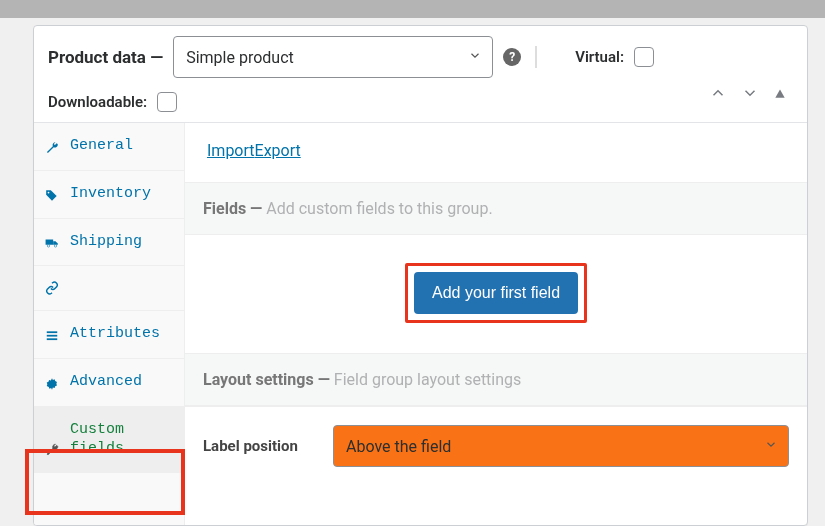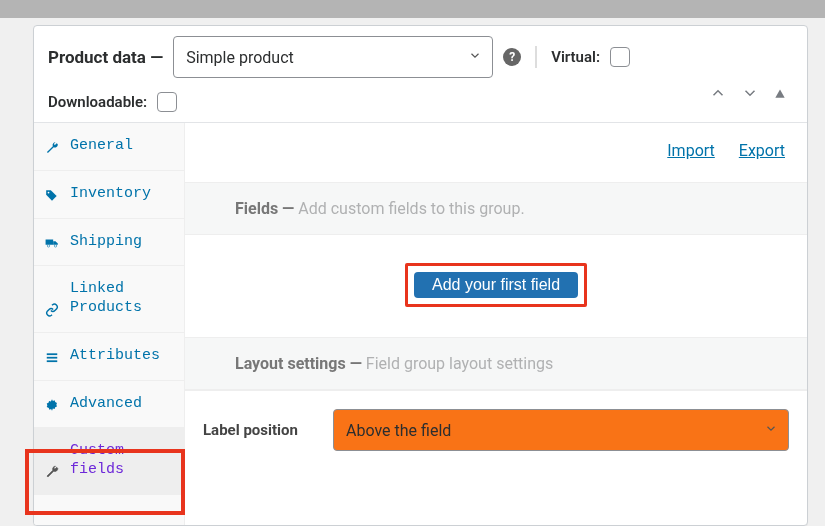--- a/index.html
+++ b/index.html
@@ -13,32 +13,32 @@
   .select{position:relative;display:flex;align-items:center;border:1px solid #8c8f94;border-radius:4px;height:40px;min-width:270px;background:#fff;padding:0 36px 0 12px;font-size:16px;color:#2c2e2f;}
   .select .chev{position:absolute;right:10px;top:50%;transform:translateY(-50%);}
   .help{width:18px;height:18px;border-radius:50%;background:#666;color:#fff;font-size:12px;display:flex;align-items:center;justify-content:center;font-weight:700;}
   .lbl{font-size:15px;}
   .chk{width:18px;height:18px;border:1px solid #8c8f94;border-radius:4px;background:#fff;}
   .hdr-controls{position:absolute;right:20px;top:58px;display:flex;gap:14px;align-items:center;}
   .ctrl-svg{display:block;}
   .panel-body{display:flex;height:calc(100% - 92px);}
   .tabs{width:150px;border-right:1px solid #eee;background:#f9f9f9;}
   .tab{display:flex;align-items:flex-end;gap:10px;padding:14px 12px 14px 10px;font-size:15px;color:#0073aa;border-bottom:1px solid #eee;cursor:pointer;line-height:1.25;font-family:Liberation Mono, monospace;}
-  .tab.active{background:#eee;color:#6d28d9;}
+  .tab.active{background:#eee;color:#15803d;}
   .tab .ticon{width:16px;height:16px;flex:0 0 16px;display:flex;align-items:center;justify-content:center;}
   .tab.active .ticon svg{stroke:#555;fill:#555;}
   .content{flex:1;display:flex;flex-direction:column;}
-  .links-row{display:flex;justify-content:flex-end;gap:24px;padding:18px 22px 22px;}
+  .links-row{display:flex;padding:18px 22px 22px;}
   .lnk{color:#0073aa;text-decoration:underline;font-size:16px;}
   .section-hdr{background:#f6f7f7;border-top:1px solid #eee;border-bottom:1px solid #eee;padding:16px 18px;font-size:16px;}
-  .section-hdr b{color:#777;font-weight:700;margin-left:32px;}
+  .section-hdr b{color:#777;font-weight:700;}
   .section-hdr .muted{color:#b0b1b2;}
   .add-area{padding:28px 0 30px;display:flex;justify-content:center;}
   .red-box{border:3px solid #e8341d;padding:6px;border-radius:2px;}
-  .btn-primary{background:#2271b1;color:#fff;border:none;border-radius:4px;height:26px;padding:0 18px;font-size:16px;cursor:pointer;}
+  .btn-primary{background:#2271b1;color:#fff;border:none;border-radius:4px;height:42px;padding:0 18px;font-size:16px;cursor:pointer;}
   .form-row{display:flex;align-items:flex-start;padding:18px;gap:20px;border-top:1px solid #eee;}
   .form-row .flabel{min-width:110px;font-weight:700;font-size:15px;color:#444;line-height:1.3;margin-top:12px;}
   .form-row .fcontrol{flex:1;}
   .faux-select{position:relative;border:1px solid #8c8f94;border-radius:4px;height:40px;display:flex;align-items:center;padding:0 36px 0 12px;font-size:16px;background:#f97316;}
   .faux-select .chev{position:absolute;right:10px;top:50%;transform:translateY(-50%);}
   .highlight-tab{position:absolute;left:25px;top:449px;width:160px;height:66px;border:4px solid #e8341d;pointer-events:none;box-sizing:border-box;}
 </style>
 </head>
 <body>
 
@@ -53,21 +53,21 @@
         <div class="select">
           <span>Simple product</span>
           <span class="chev">
             <svg width="14" height="14" viewBox="0 0 24 24" fill="none" stroke="#555" stroke-width="2">
                 <polyline points="6 9 12 15 18 9"></polyline>
               </svg>
           </span>
         </div>
         <div class="help">?</div>
         <span style="width:2px;height:22px;background:#ddd;display:inline-block;margin:0 4px;"></span>
-        <span class="lbl" style="font-weight:600;">Virtual:</span>
+        <span class="lbl" style="font-weight:600;margin-left:24px;">Virtual:</span>
         <span class="chk"></span>
       </div>
       <div class="ph-row" style="margin-top:4px;">
         <span class="lbl" style="font-weight:600;">Downloadable:</span>
         <span class="chk"></span>
       </div>
     </div>
 
     <div class="hdr-controls">
       <span>
@@ -118,21 +118,20 @@
             </span>
           <span>Shipping</span>
         </div>
         <div class="tab">
           <span class="ticon">
               <svg width="14" height="14" viewBox="0 0 24 24" fill="none" stroke="#0073aa" stroke-width="2.5">
                 <path d="M10 13a5 5 0 0 0 7 0l3-3a5 5 0 0 0-7-7l-1 1"></path>
                 <path d="M14 11a5 5 0 0 0-7 0l-3 3a5 5 0 0 0 7 7l1-1"></path>
               </svg>
             </span>
-          <span>Linked Products</span>
         </div>
         <div class="tab">
           <span class="ticon">
               <svg width="14" height="14" viewBox="0 0 24 24" fill="#0073aa">
                 <rect x="3" y="4" width="18" height="3"></rect>
                 <rect x="3" y="10" width="18" height="3"></rect>
                 <rect x="3" y="16" width="18" height="3"></rect>
               </svg>
             </span>
           <span>Attributes</span>

